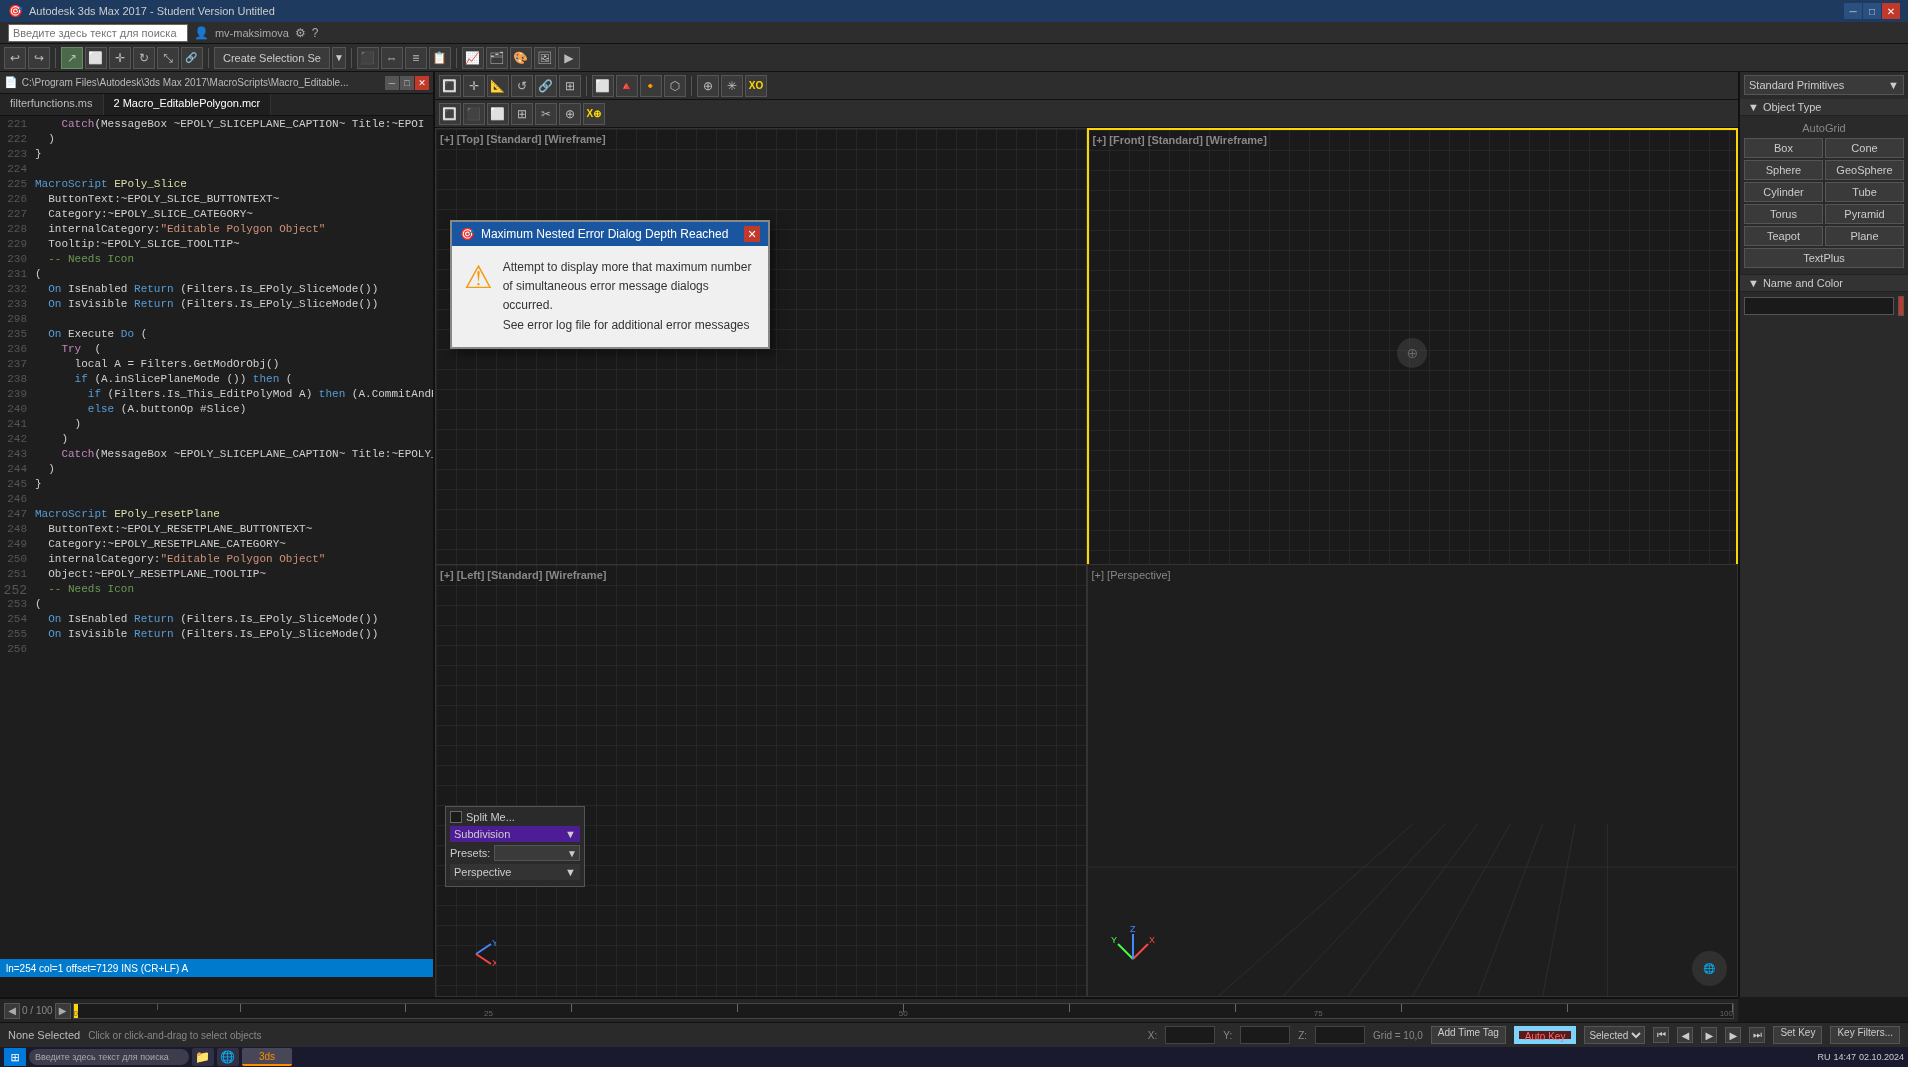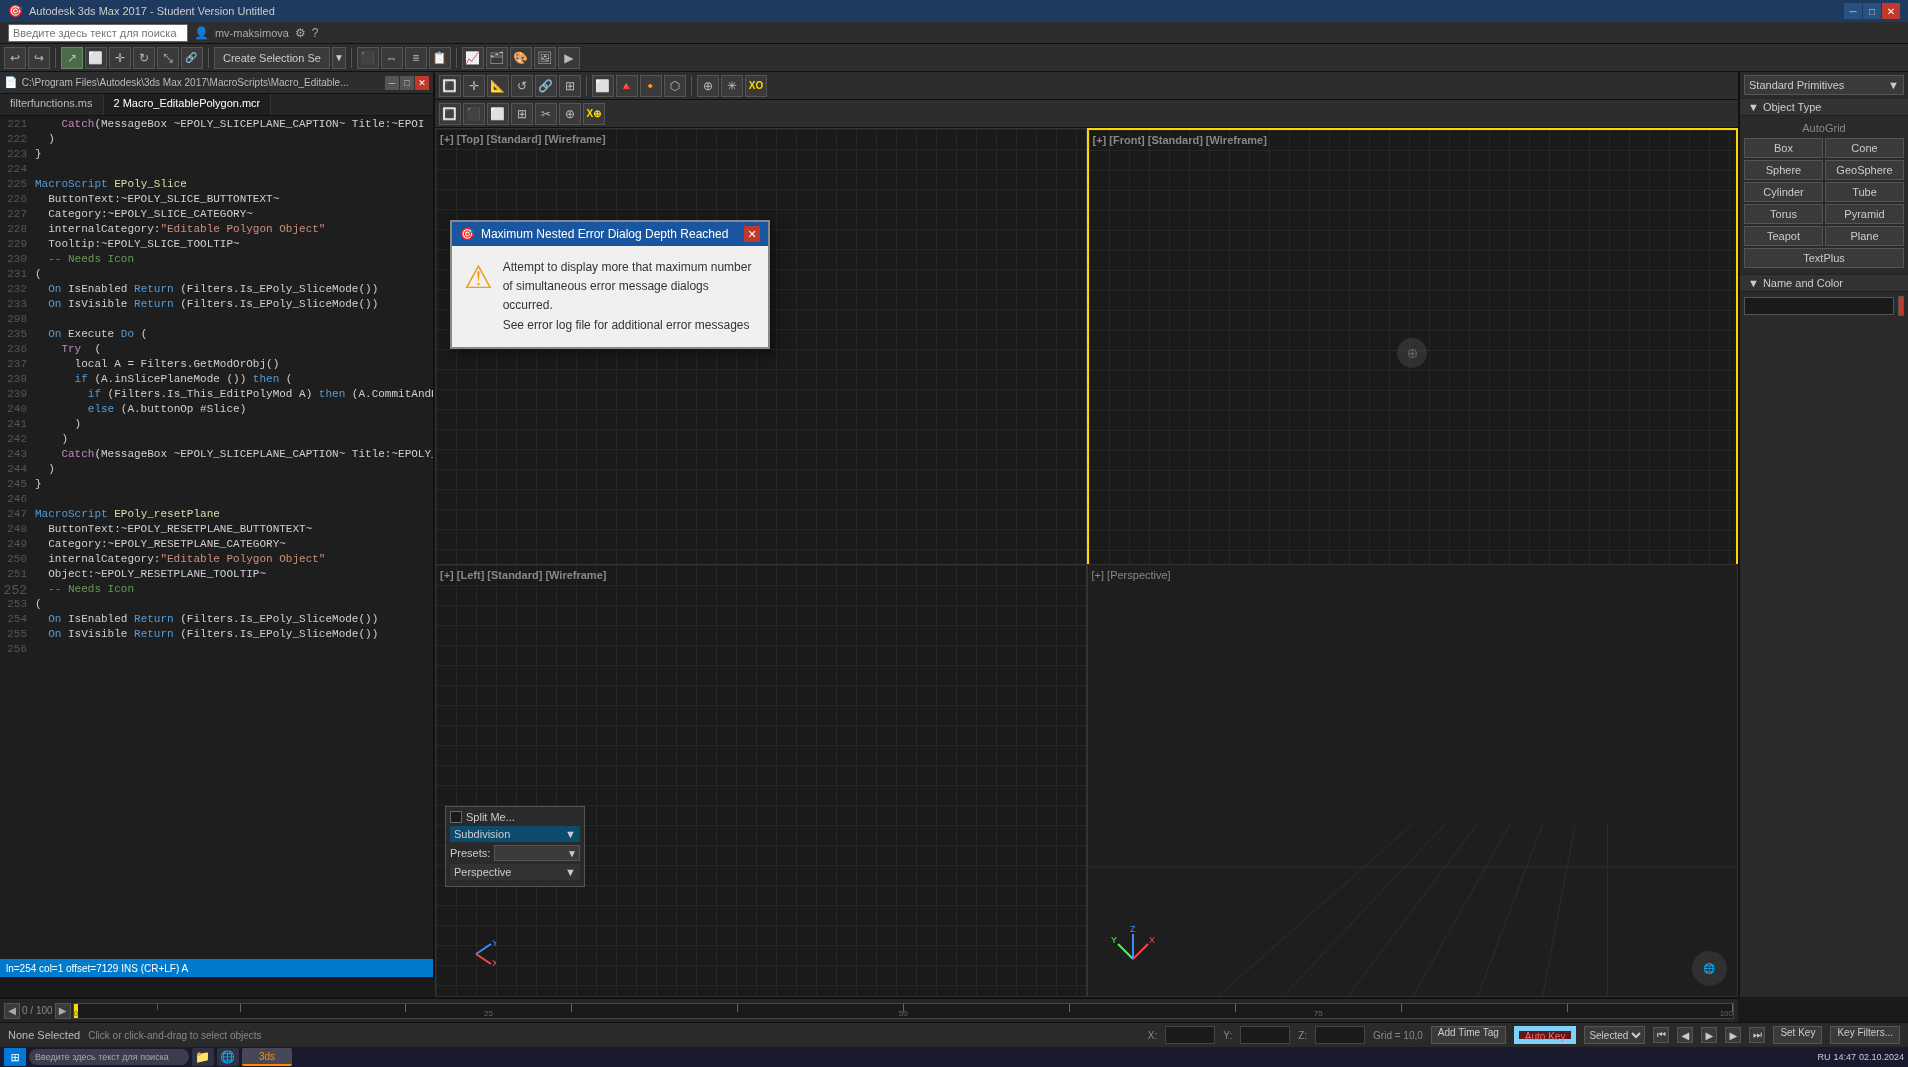--- a/index.html
+++ b/index.html
@@ -416,21 +416,21 @@
     <input style="flex: 1 1 0%; height: 18px; background: rgb(26, 26, 26); border: 1px solid rgb(85, 85, 85); color: rgb(204, 204, 204); font-size: 11px; padding: 0px 3px;" type="text">
     <div style="width:20px; height:20px; background:#c0392b; border:1px solid #555; cursor:pointer;"></div>
   </div>
 </div>
 
 <div style="position:absolute; bottom:180px; left:445px; background:#2a2a2a; border:1px solid #555; padding:4px; z-index:35; width:140px; font-size:11px;">
   <div style="display:flex; align-items:center; gap:4px; margin-bottom:3px;">
     <div style="width:12px; height:12px; background:#1a1a1a; border:1px solid #666; flex-shrink:0;"></div>
     <span style="color:#ccc;">Split Me...</span>
   </div>
-  <div style="background:#0c4a6e; padding:2px 4px; margin:2px 0; cursor:pointer; display:flex; align-items:center; justify-content:space-between; color:#ccc;">
+  <div style="background:#4c1d95; padding:2px 4px; margin:2px 0; cursor:pointer; display:flex; align-items:center; justify-content:space-between; color:#ccc;">
     <span>Subdivision</span>
     <span>▼</span>
   </div>
   <div style="display:flex; align-items:center; gap:4px; margin:3px 0;">
     <span style="color:#ccc;">Presets:</span>
     <div style="flex:1; height:16px; background:#3a3a3a; border:1px solid #555; color:#ccc; font-size:10px; cursor:pointer; display:flex; align-items:center; justify-content:flex-end; padding-right:2px;">▼</div>
   </div>
   <div style="background:#333; padding:2px 4px; margin:2px 0; cursor:pointer; display:flex; align-items:center; justify-content:space-between; color:#ccc;">
     <span>Perspective</span>
     <span>▼</span>

